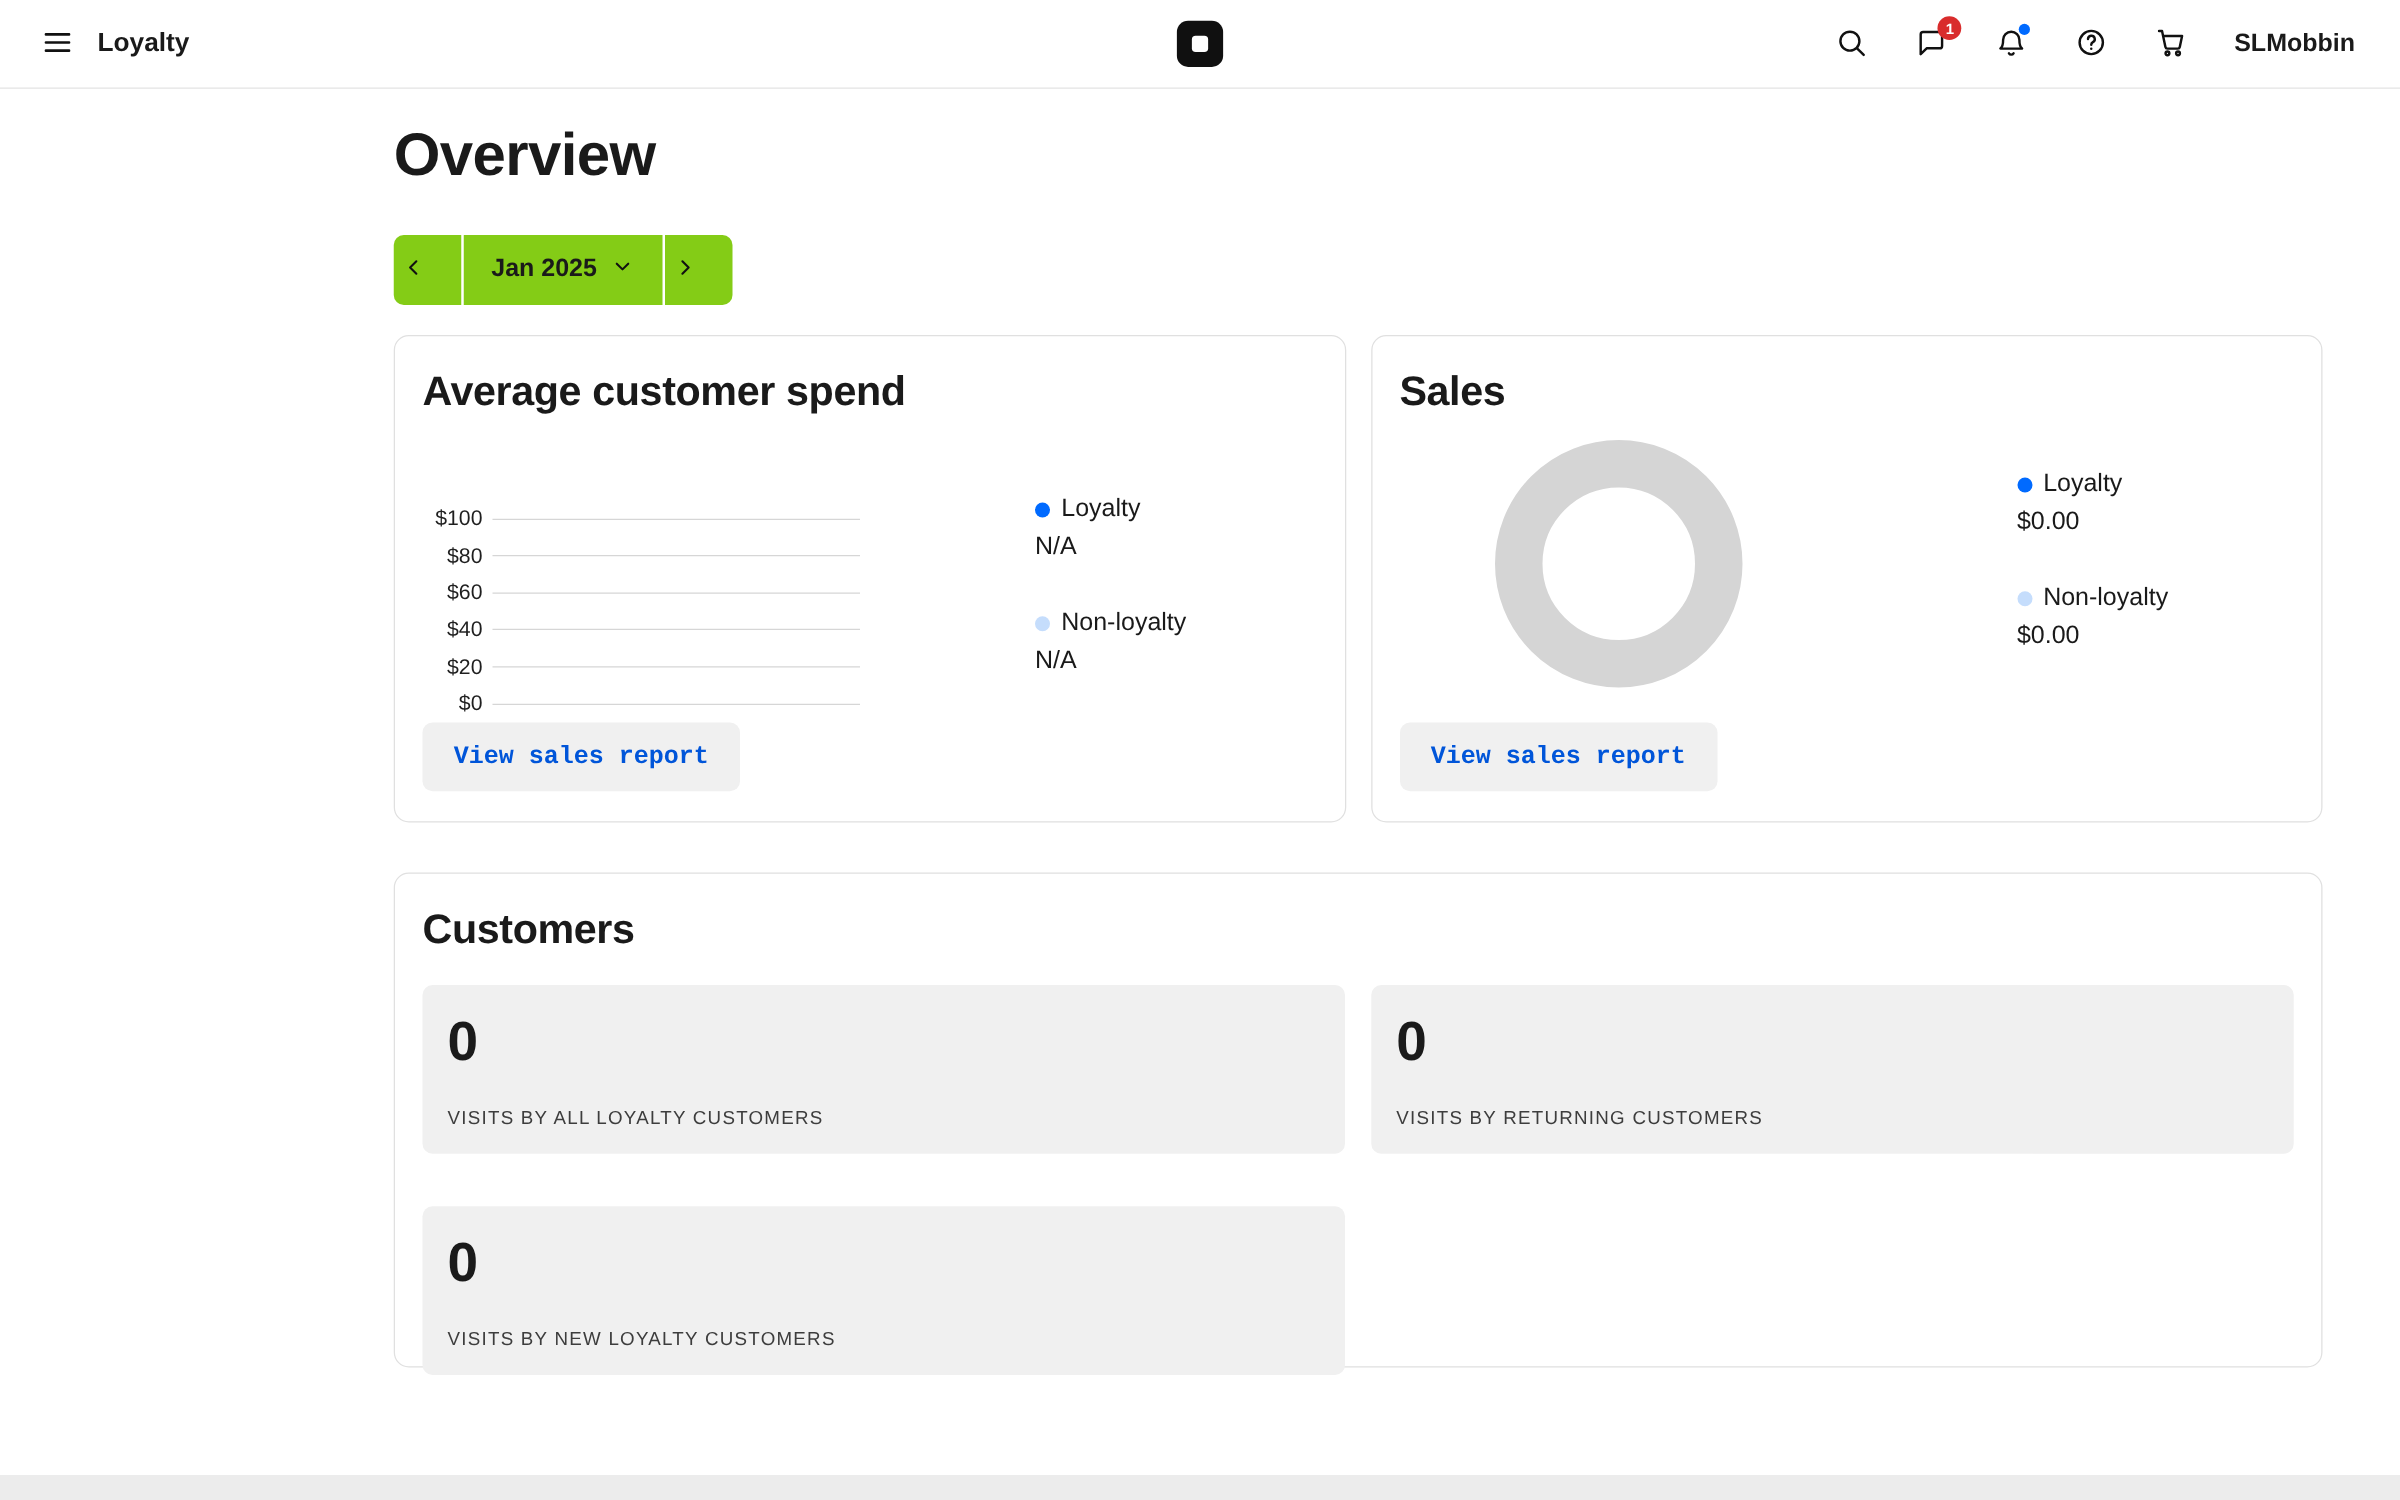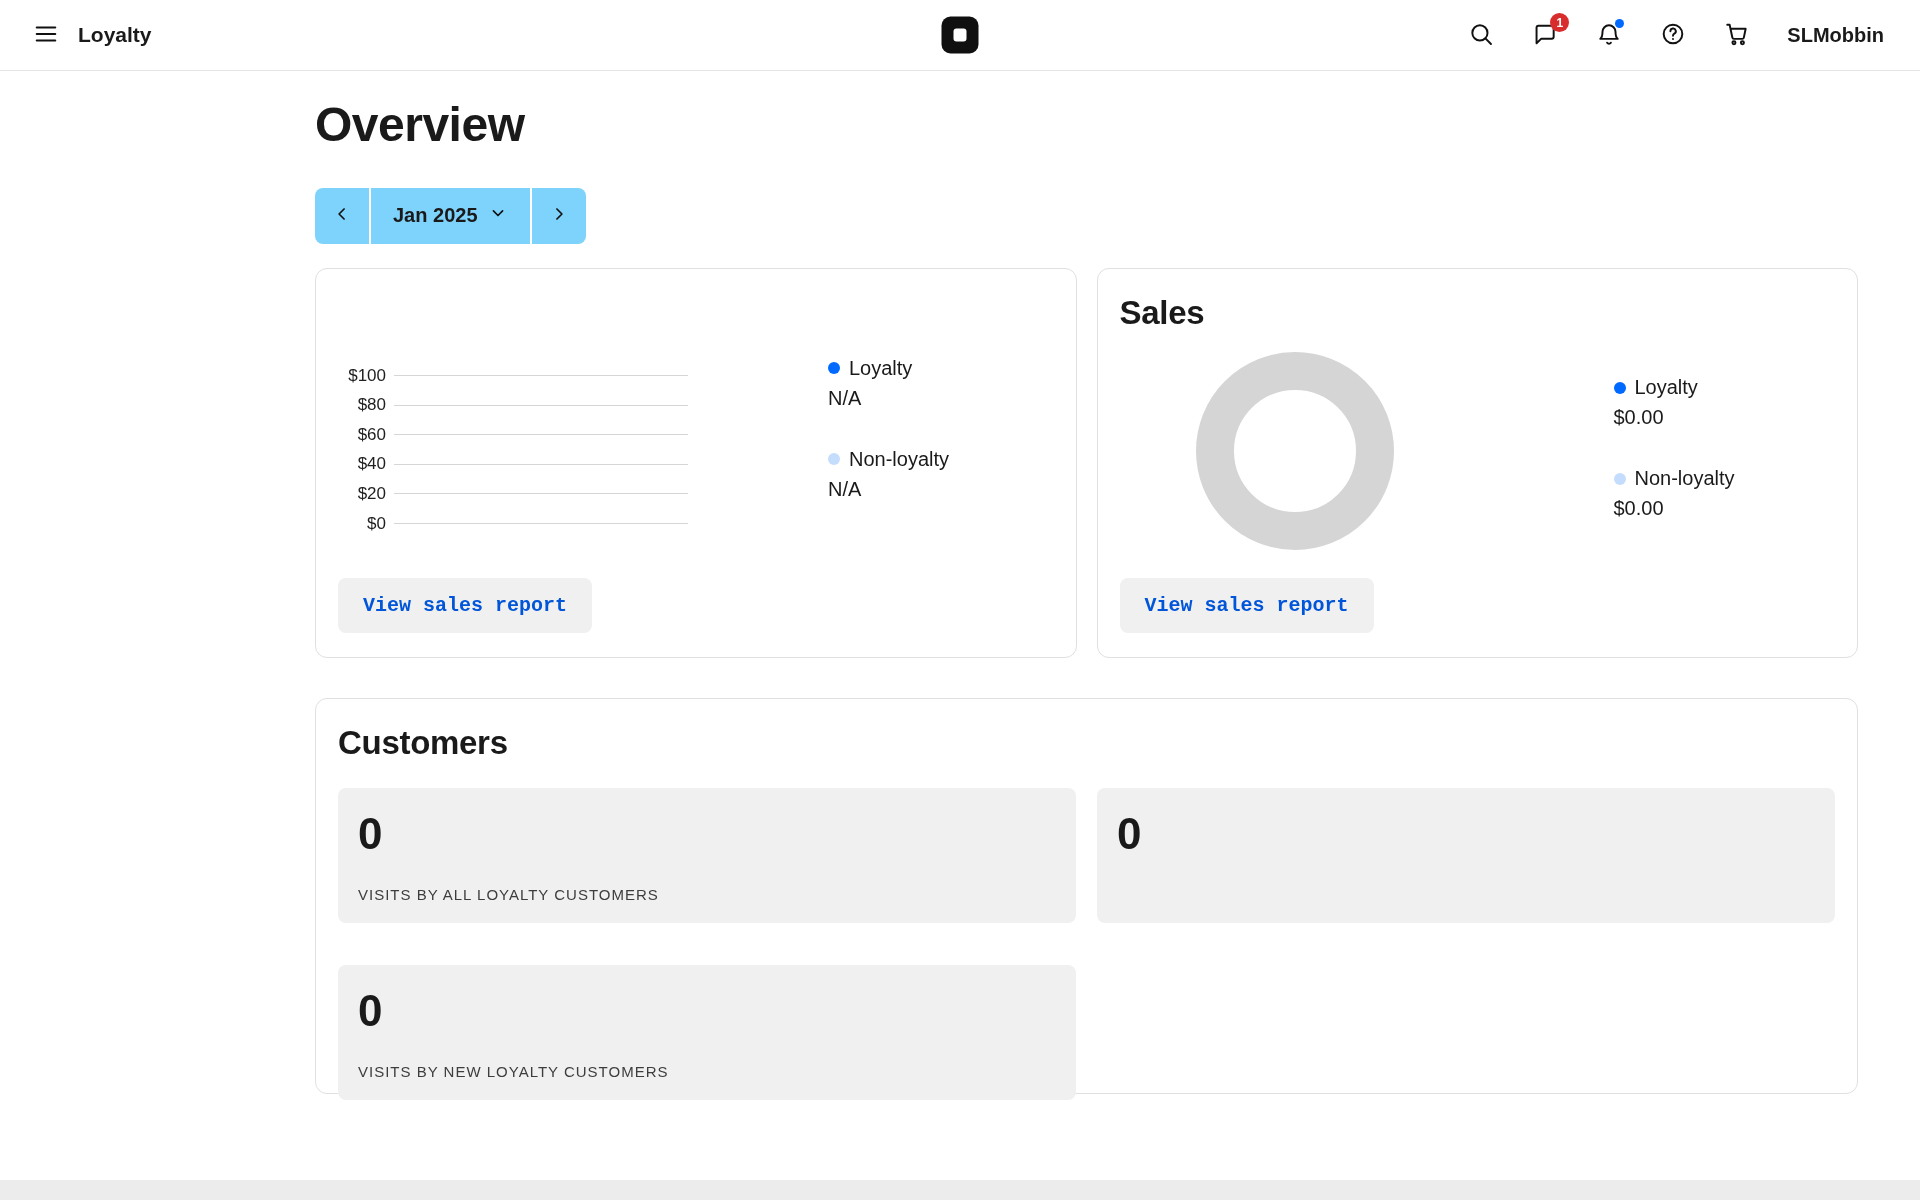--- a/index.html
+++ b/index.html
@@ -32,22 +32,22 @@
   }
   .blue-dot { position:absolute; top:-2px; right:-1px; width:9px; height:9px; border-radius:50%; background:#006aff; }
   .account-name { font-size:20px; font-weight:700; cursor:pointer; }
 
   
   .content { padding:0 62px 0 315px; }
   h1.page-title { font-size:48px; font-weight:800; letter-spacing:-0.5px; margin:28px 0 0; line-height:1.1; }
 
   .date-nav { display:inline-flex; gap:2px; margin-top:36px; }
   .date-nav button {
-    background:#7dd3fc; border:none; height:56px; cursor:pointer;
-    display:flex; align-items:center; justify-content:center; font-family:inherit; color:#1a1a1a;
+    background:#84cc16; border:none; height:56px; cursor:pointer;
+    display:flex; align-items:center; font-family:inherit; color:#1a1a1a;
   }
   .date-nav svg { width:20px; height:20px; stroke:#111; fill:none; stroke-width:2; stroke-linecap:round; stroke-linejoin:round; }
   .dn-prev { width:54px; border-radius:8px 0 0 8px; }
   .dn-next { width:54px; border-radius:0 8px 8px 0; }
   .dn-month { padding:0 22px; gap:10px; font-size:20px; font-weight:600; }
 
   .cards-row { display:flex; gap:20px; margin-top:24px; }
   .card {
     background:#fff; border:1px solid #e0e0e0; border-radius:12px;
   }
@@ -187,20 +187,21 @@
         <svg viewBox="0 0 24 24" width="20" height="20">
             <path d="M9.5 6l6 6-6 6"></path>
           </svg>
       </span>
     </button>
   </div>
 
   <div class="cards-row">
 
     <section class="card half avg">
+      <h2 class="card-title">Average customer spend</h2>
       <div class="chart-row">
         <div class="line-chart">
           <div class="chart-line-row">
             <span class="ytick">$100</span>
             <div class="gridline"></div>
           </div>
           <div class="chart-line-row">
             <span class="ytick">$80</span>
             <div class="gridline"></div>
           </div>
@@ -269,20 +270,21 @@
 
   <section class="card customers-card">
     <h2 class="card-title">Customers</h2>
     <div class="stats-grid">
       <div class="stat-tile">
         <div class="stat-value">0</div>
         <div class="stat-label">VISITS BY ALL LOYALTY CUSTOMERS</div>
       </div>
       <div class="stat-tile">
         <div class="stat-value">0</div>
+        <div class="stat-label">VISITS BY RETURNING CUSTOMERS</div>
       </div>
       <div class="stat-tile">
         <div class="stat-value">0</div>
         <div class="stat-label">VISITS BY NEW LOYALTY CUSTOMERS</div>
       </div>
     </div>
   </section>
 </main>
 
 <div class="footer-strip"></div>

